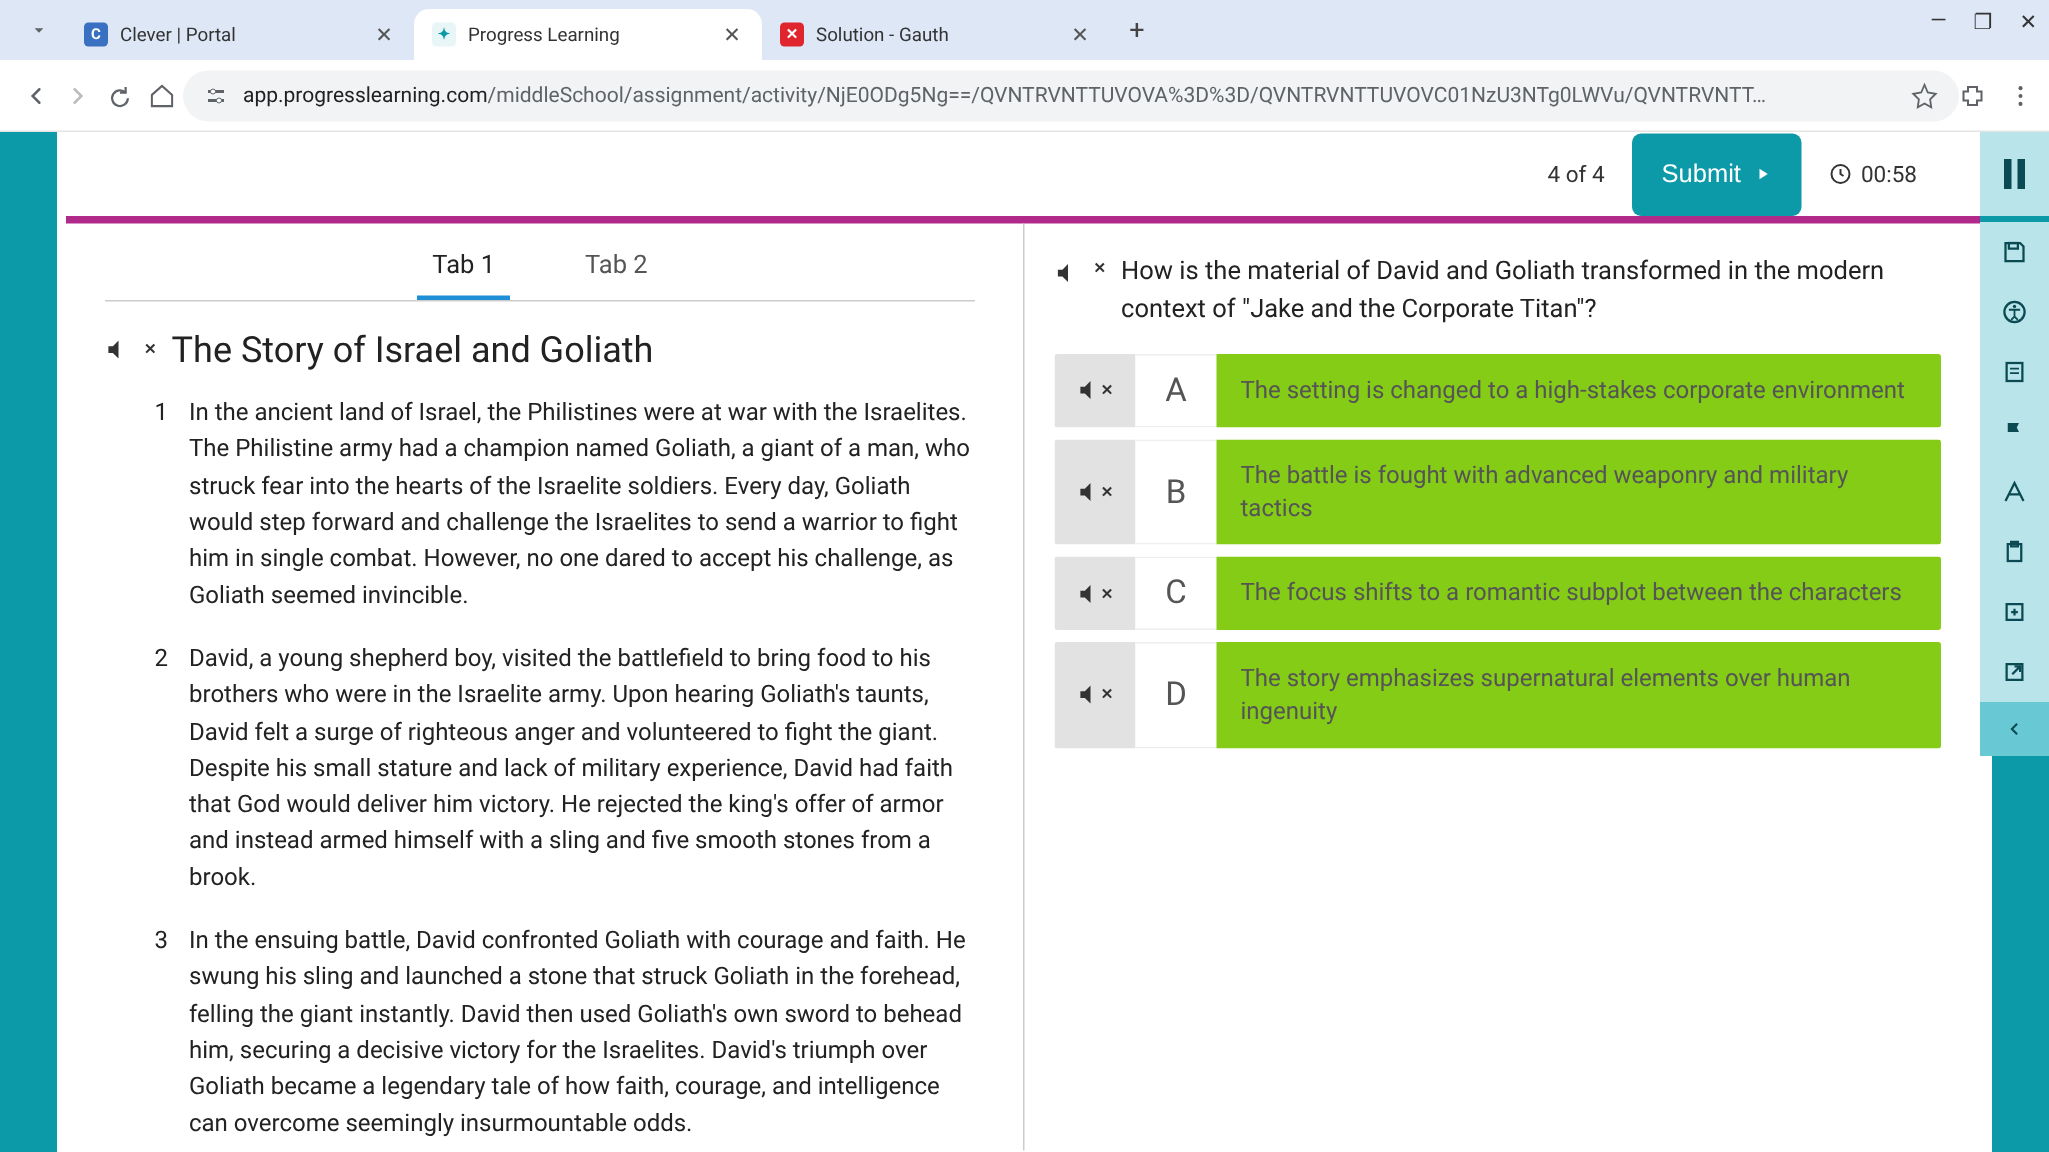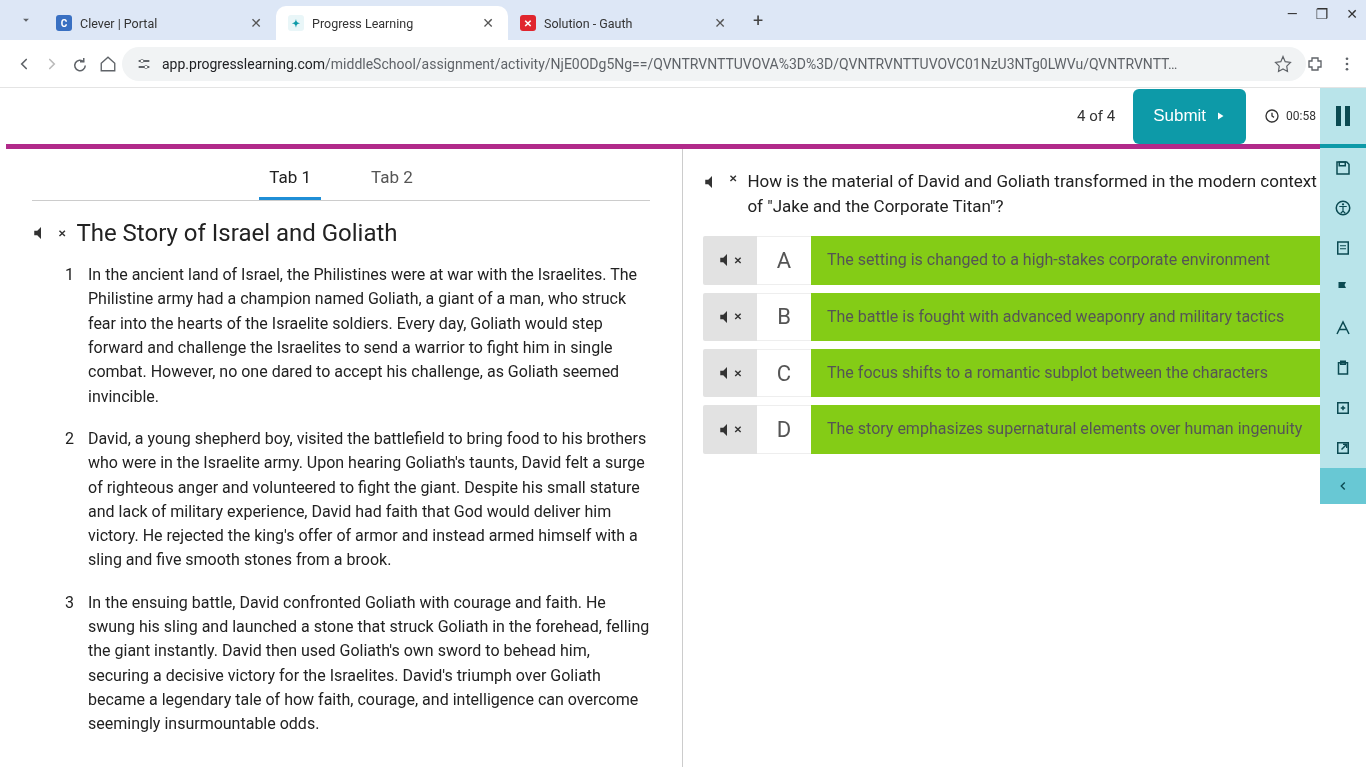--- a/index.html
+++ b/index.html
@@ -22,36 +22,36 @@
   .toolbar { height: 48px; background: #fff; display:flex; align-items:center; padding: 0 10px; border-bottom: 1px solid #e4e4e4; }
   .nav-btn { width: 28px; height: 28px; display:flex; align-items:center; justify-content:center; color:#5f6368; }
   .nav-btn.disabled { color:#bbb; }
   .url-bar { flex:1; height: 34px; background:#f1f3f4; border-radius: 17px; display:flex; align-items:center; padding: 0 14px; font-size: 14px; color:#5f6368; gap:10px; }
   .url-bar .url-text { flex:1; white-space:nowrap; overflow:hidden; color:#202124; }
   .url-bar .url-domain { color:#202124; }
   .url-bar .url-path { color:#5f6368; }
   .right-icons { display:flex; gap:14px; align-items:center; }
 
   
-  .app { position: relative; width: 100%; height: 680px; display:flex;flex-direction:column; }
+  .app { position: relative; width: 100%; height: 680px; display:flex; }
   .teal-left { width: 38px; background: #0d9aa8; }
   .teal-right { width: 38px; background: #0d9aa8; }
   .content-area { flex:1; background:#fff; }
   .side-toolbar { position:absolute; right:0; top:0; width:46px; background:#0d9aa8; display:flex; flex-direction:column; align-items:center; }
   .side-toolbar .pause-box { height:56px; width:46px; display:flex; align-items:center; justify-content:center; border-bottom: none; }
   .side-toolbar .tool-icon { width:46px; height:40px; display:flex; align-items:center; justify-content:center; color:#0b4a52; }
   .side-toolbar-inner { background:#b9e4ea; margin-top: 4px; width:46px; display:flex; flex-direction:column; }
   .side-toolbar-inner .tool-icon svg { fill:#0b4a52; }
   .collapse-btn { height:36px; background:#68c8d4; display:flex; align-items:center; justify-content:center; }
 
   
   .action-bar { height:56px; display:flex; align-items:center; justify-content:flex-end; padding-right: 10px; gap: 18px; }
   .progress-count { font-size:15px; color:#333; }
   .submit-btn { background:#0d9aa8; color:#fff; border:none; border-radius:6px; height:55px; padding: 0 20px; font-size:17px; display:flex; align-items:center; gap:8px; }
-  .timer { display:flex; align-items:center; gap:6px; color:#333; font-size:12px; margin-right: 40px;}
+  .timer { display:flex; align-items:center; gap:6px; color:#333; font-size:15px; margin-right: 40px;}
 
   .magenta-bar { height:5px; background:#b12a8a; margin: 0 6px 0 6px; }
 
   
   .two-pane { display:flex; height: 618px; }
   .left-pane { width: 50%; padding: 8px 32px 16px 32px; border-right: 1px solid #ccc; overflow:hidden; }
   .right-pane { width: 50%; padding: 20px 34px 16px 20px; }
 
   .pane-tabs { display:flex; gap:40px; border-bottom:1px solid #ccc; padding: 10px 0 0 0; justify-content:center; }
   .pane-tab { font-size:17px; color:#555; padding: 0 10px 10px; cursor:pointer; }

